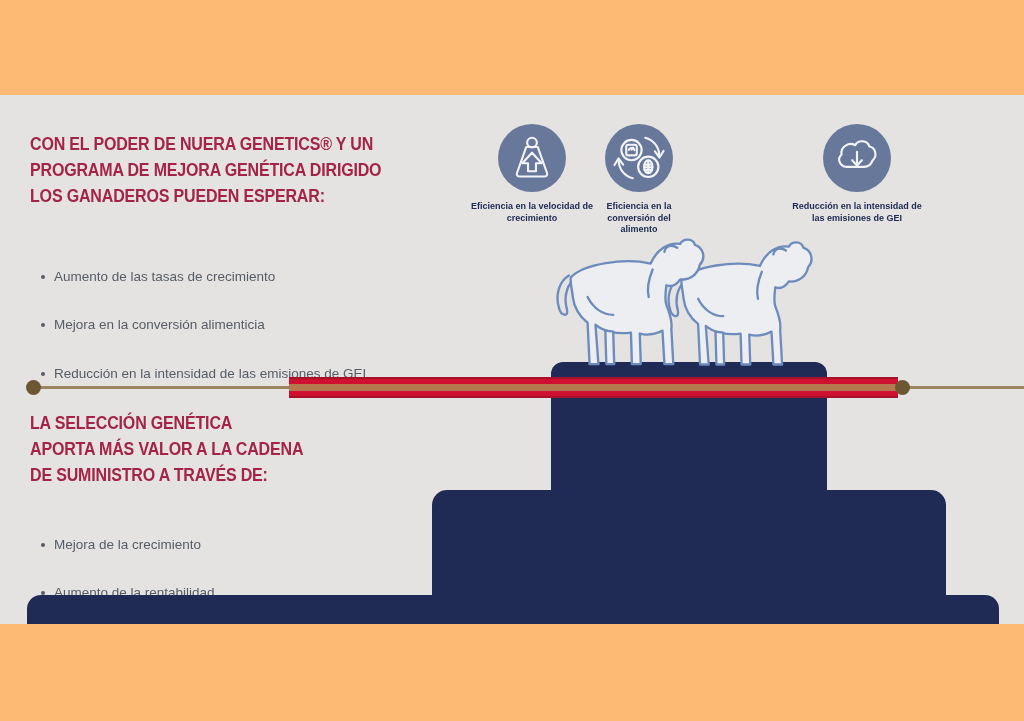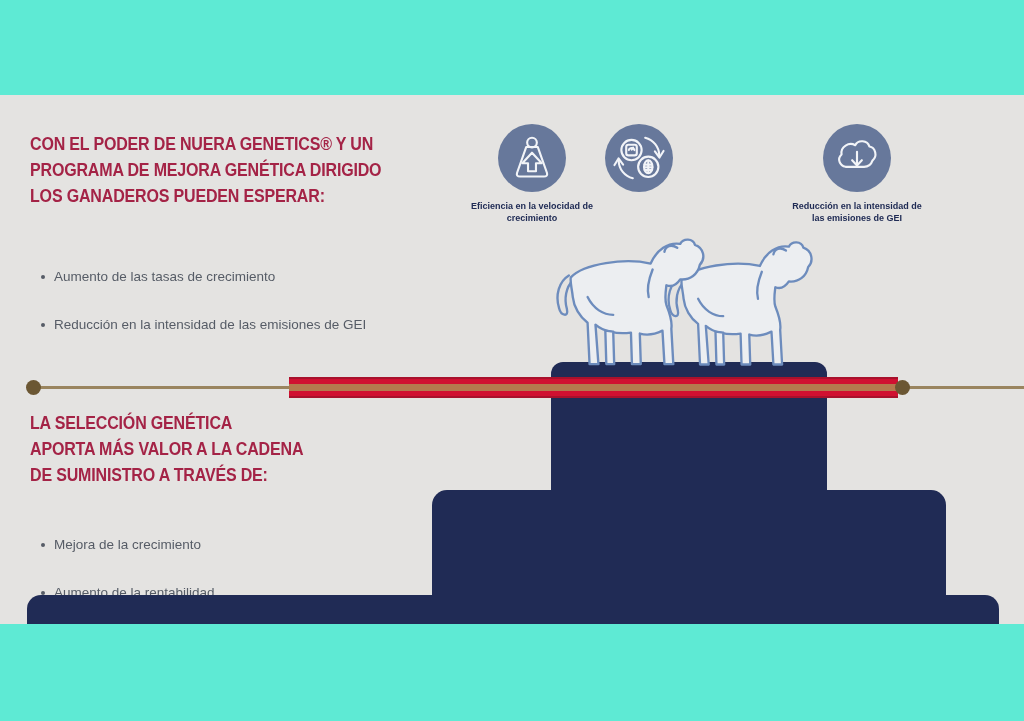--- a/index.html
+++ b/index.html
@@ -1,19 +1,19 @@
 <!DOCTYPE html>
 <html><head>
 <meta charset="utf-8">
 <style>
   * { margin:0; padding:0; box-sizing:border-box; }
   html,body { background:#fff; }
   .canvas {
     position:relative; width:1024px; height:721px; overflow:hidden;
-    background:#5eead4; font-family:"Liberation Sans", sans-serif;
+    background:#fdba74; font-family:"Liberation Sans", sans-serif;
   }
   .bg-gray { position:absolute; left:0; top:95px; width:1024px; height:529px; background:#e4e3e1; }
 
   
   .heading {
     position:absolute; left:30px; color:#a42346; font-weight:bold;
     font-size:18px; line-height:26px; letter-spacing:-0.2px;
     transform:scaleX(0.89); transform-origin:0 0; white-space:nowrap;
   }
   .heading-top { top:131px; }
@@ -80,20 +80,21 @@
   <div class="bg-gray"></div>
 
   <div class="heading heading-top">
     <div>CON EL PODER DE NUERA GENETICS® Y UN</div>
     <div>PROGRAMA DE MEJORA GENÉTICA DIRIGIDO</div>
     <div>LOS GANADEROS PUEDEN ESPERAR:</div>
   </div>
 
   <ul class="bullets bullets-top">
     <li>Aumento de las tasas de crecimiento</li>
+    <li>Mejora en la conversión alimenticia</li>
     <li>Reducción en la intensidad de las emisiones de GEI</li>
   </ul>
 
   <div class="benefit b1">
     <div class="circle">
       <svg viewBox="0 0 68 68">
         <g class="icon-stroke">
           <circle cx="34" cy="16.5" r="5.5"></circle>
           <path d="M27.5,21.5 L40.5,21.5 L51,51 Q52,55 47.5,55 L20.5,55 Q16,55 17,51 Z"></path>
           <path d="M34,28 L45,40 L38.5,40 L38.5,49 L29.5,49 L29.5,40 L23,40 Z"></path>
@@ -117,20 +118,21 @@
           <path d="M25.7,24.5 L27.3,22.3"></path>
           <circle cx="44.5" cy="44" r="11.5"></circle>
           <ellipse cx="44.5" cy="44" rx="4.8" ry="7.3"></ellipse>
           <path d="M44.5,37 L44.5,51"></path>
           <path d="M40.3,41.5 L48.7,41.5"></path>
           <path d="M39.9,44.5 L49.1,44.5"></path>
           <path d="M40.5,47.5 L48.5,47.5"></path>
         </g>
       </svg>
     </div>
+    <div class="caption">Eficiencia en la conversión del alimento</div>
   </div>
 
 
   <div class="benefit b4">
     <div class="circle">
       <svg viewBox="0 0 68 68">
         <g class="icon-stroke" stroke-width="2.3">
           <path d="M21,44 C14.5,43 11,35 16.5,30 C15,21 25,15.5 32,19.5 C35,13 46,13.5 48,21 C55,22 57.5,32 51.5,37 C50,41.5 46,44 42,44 Z"></path>
           <path d="M34,27 L34,42"></path>
           <polyline points="28.5,36.5 34,42.5 39.5,36.5"></polyline>

